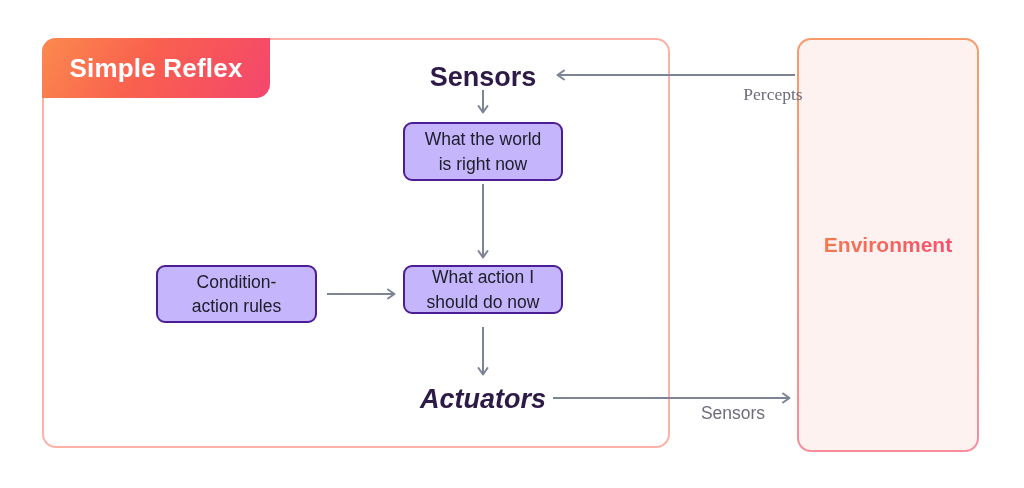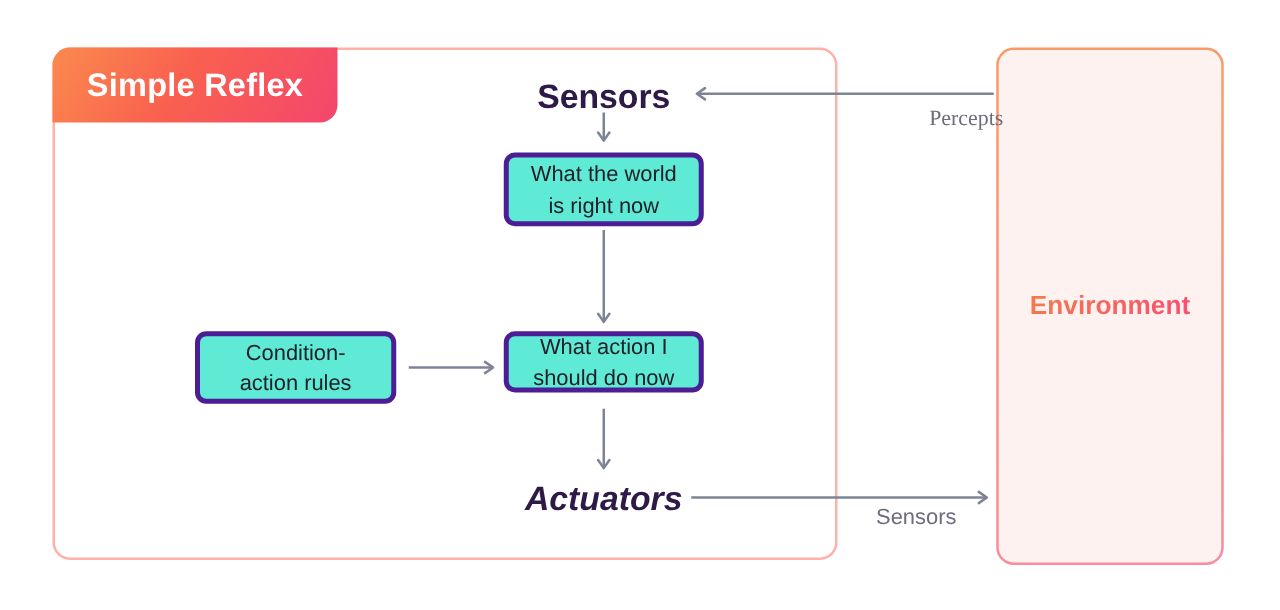--- a/index.html
+++ b/index.html
@@ -50,23 +50,23 @@
     color: #2e1a47;
     font-size: 27px;
     font-weight: bold;
   }
   .sensors-label   { left: 403px; top: 62px; }
   .actuators-label { left: 403px; top: 384px; font-style: italic; }
 
   
   .process-box {
     position: absolute;
-    border: 4px solid #4c1d95;
+    border: 2px solid #4c1d95;
     border-radius: 9px;
-    background: #5eead4;
+    background: #c4b5fd;
     display: flex;
     align-items: center;
     justify-content: center;
     text-align: center;
     color: #20202a;
     font-size: 17.5px;
     line-height: 1.38;
     white-space: pre-line;
   }
   .world-state-box { left: 403px; top: 122px; width: 160px; height: 59px; }

